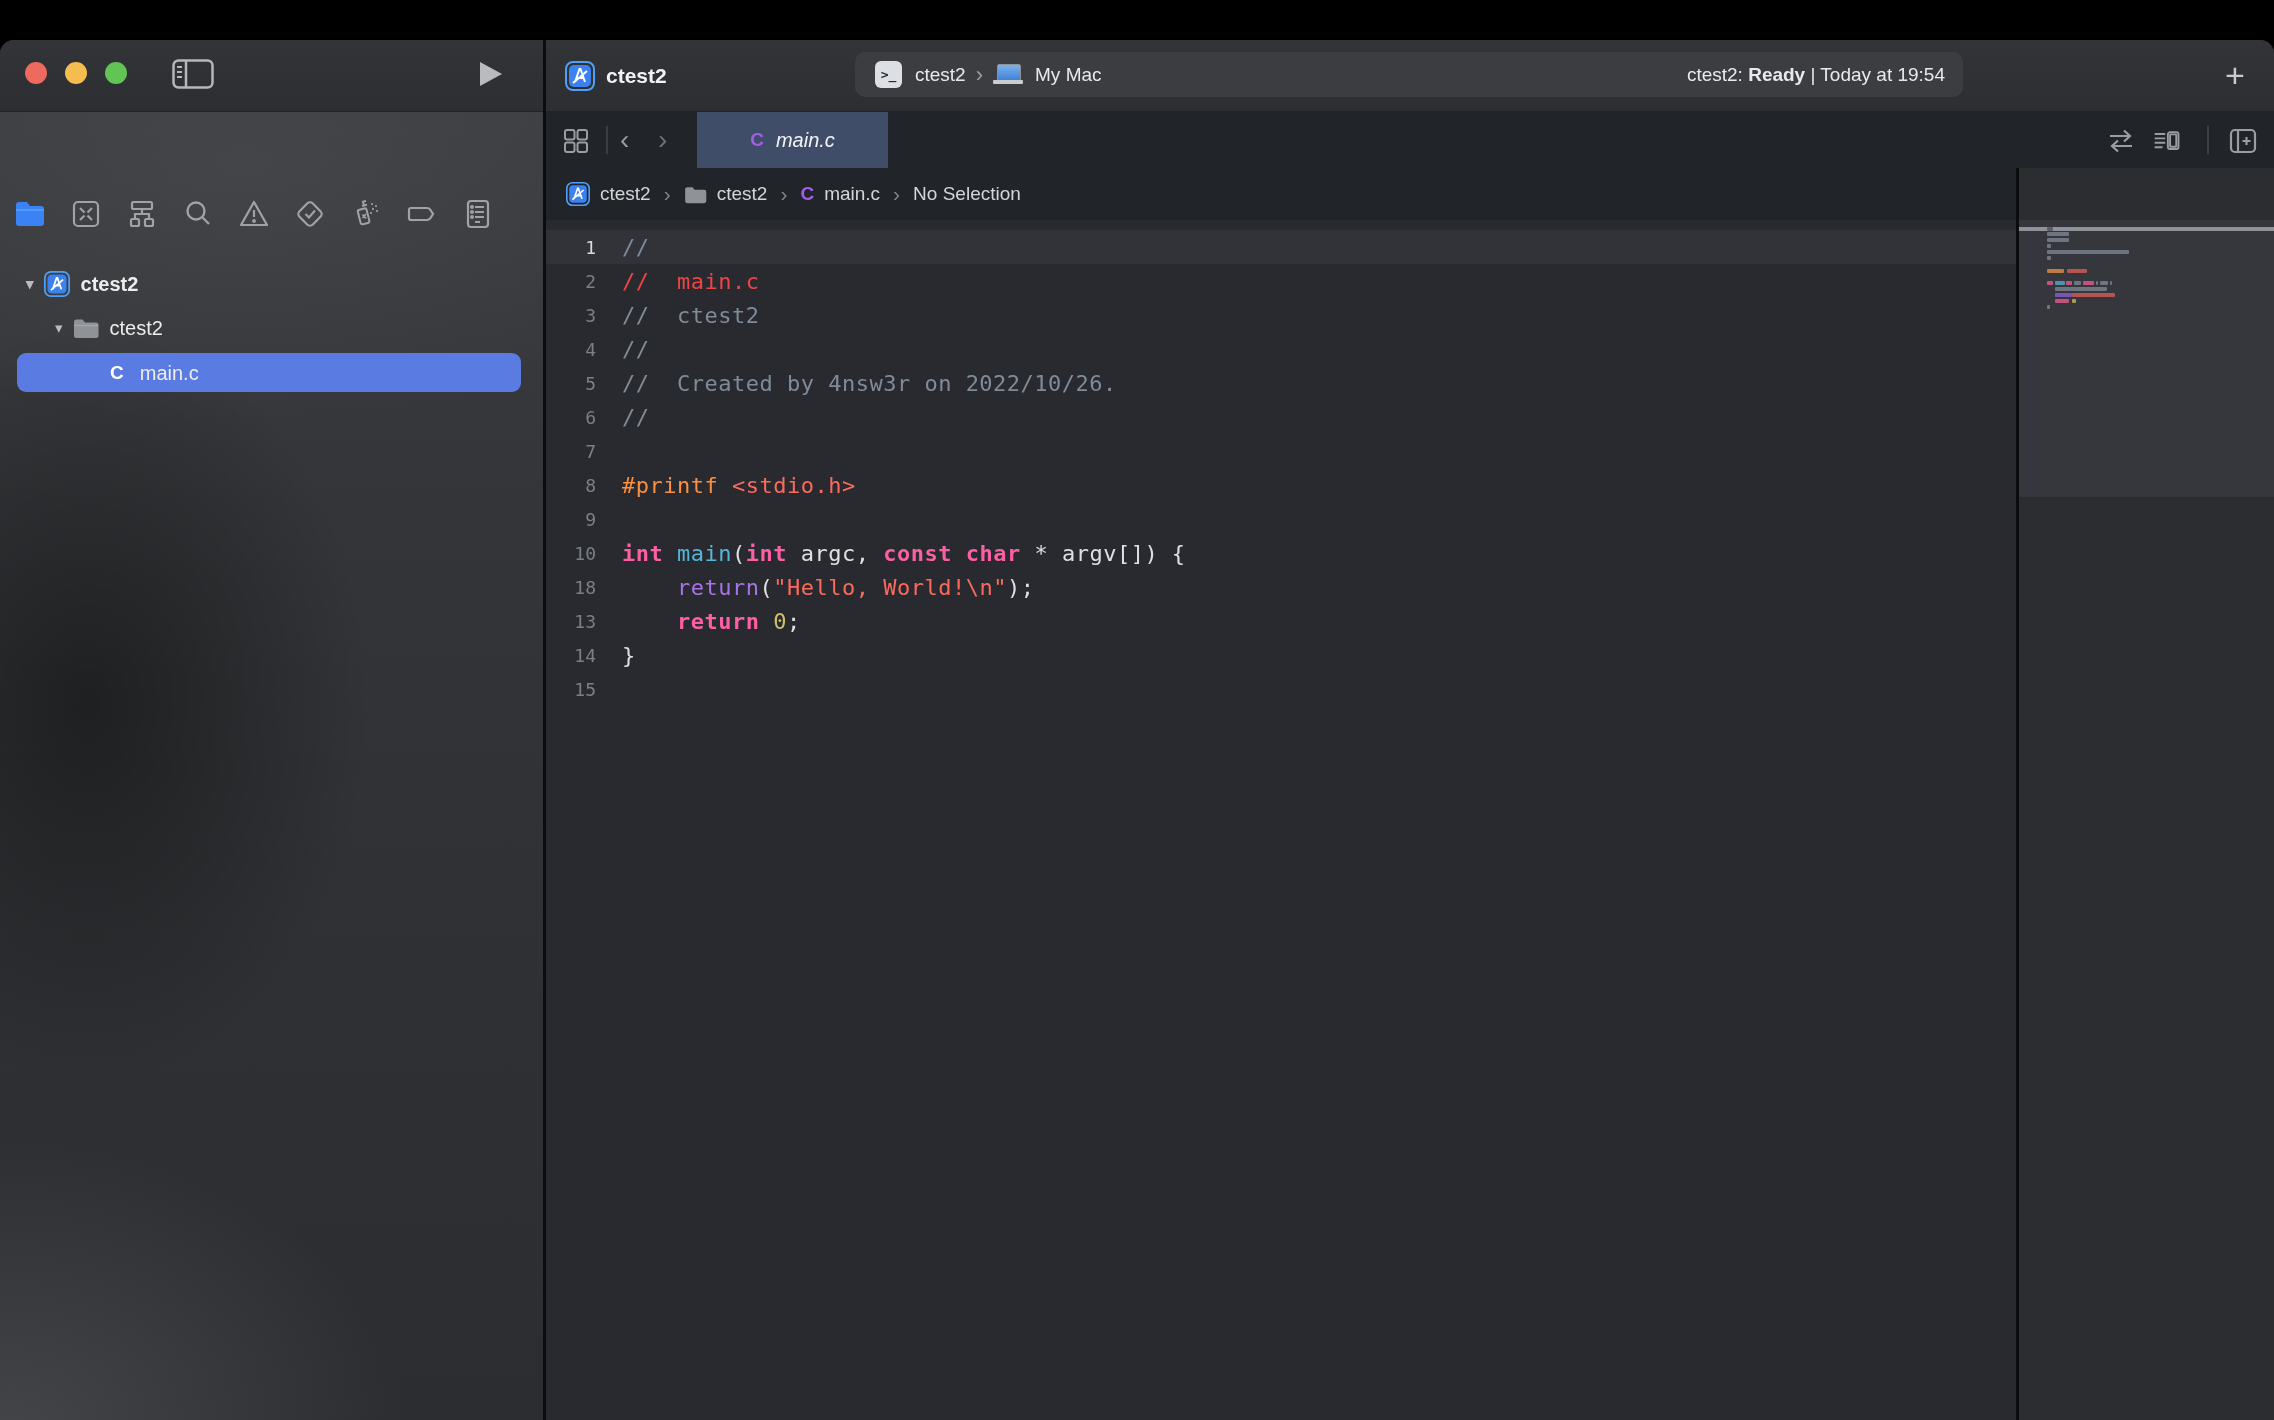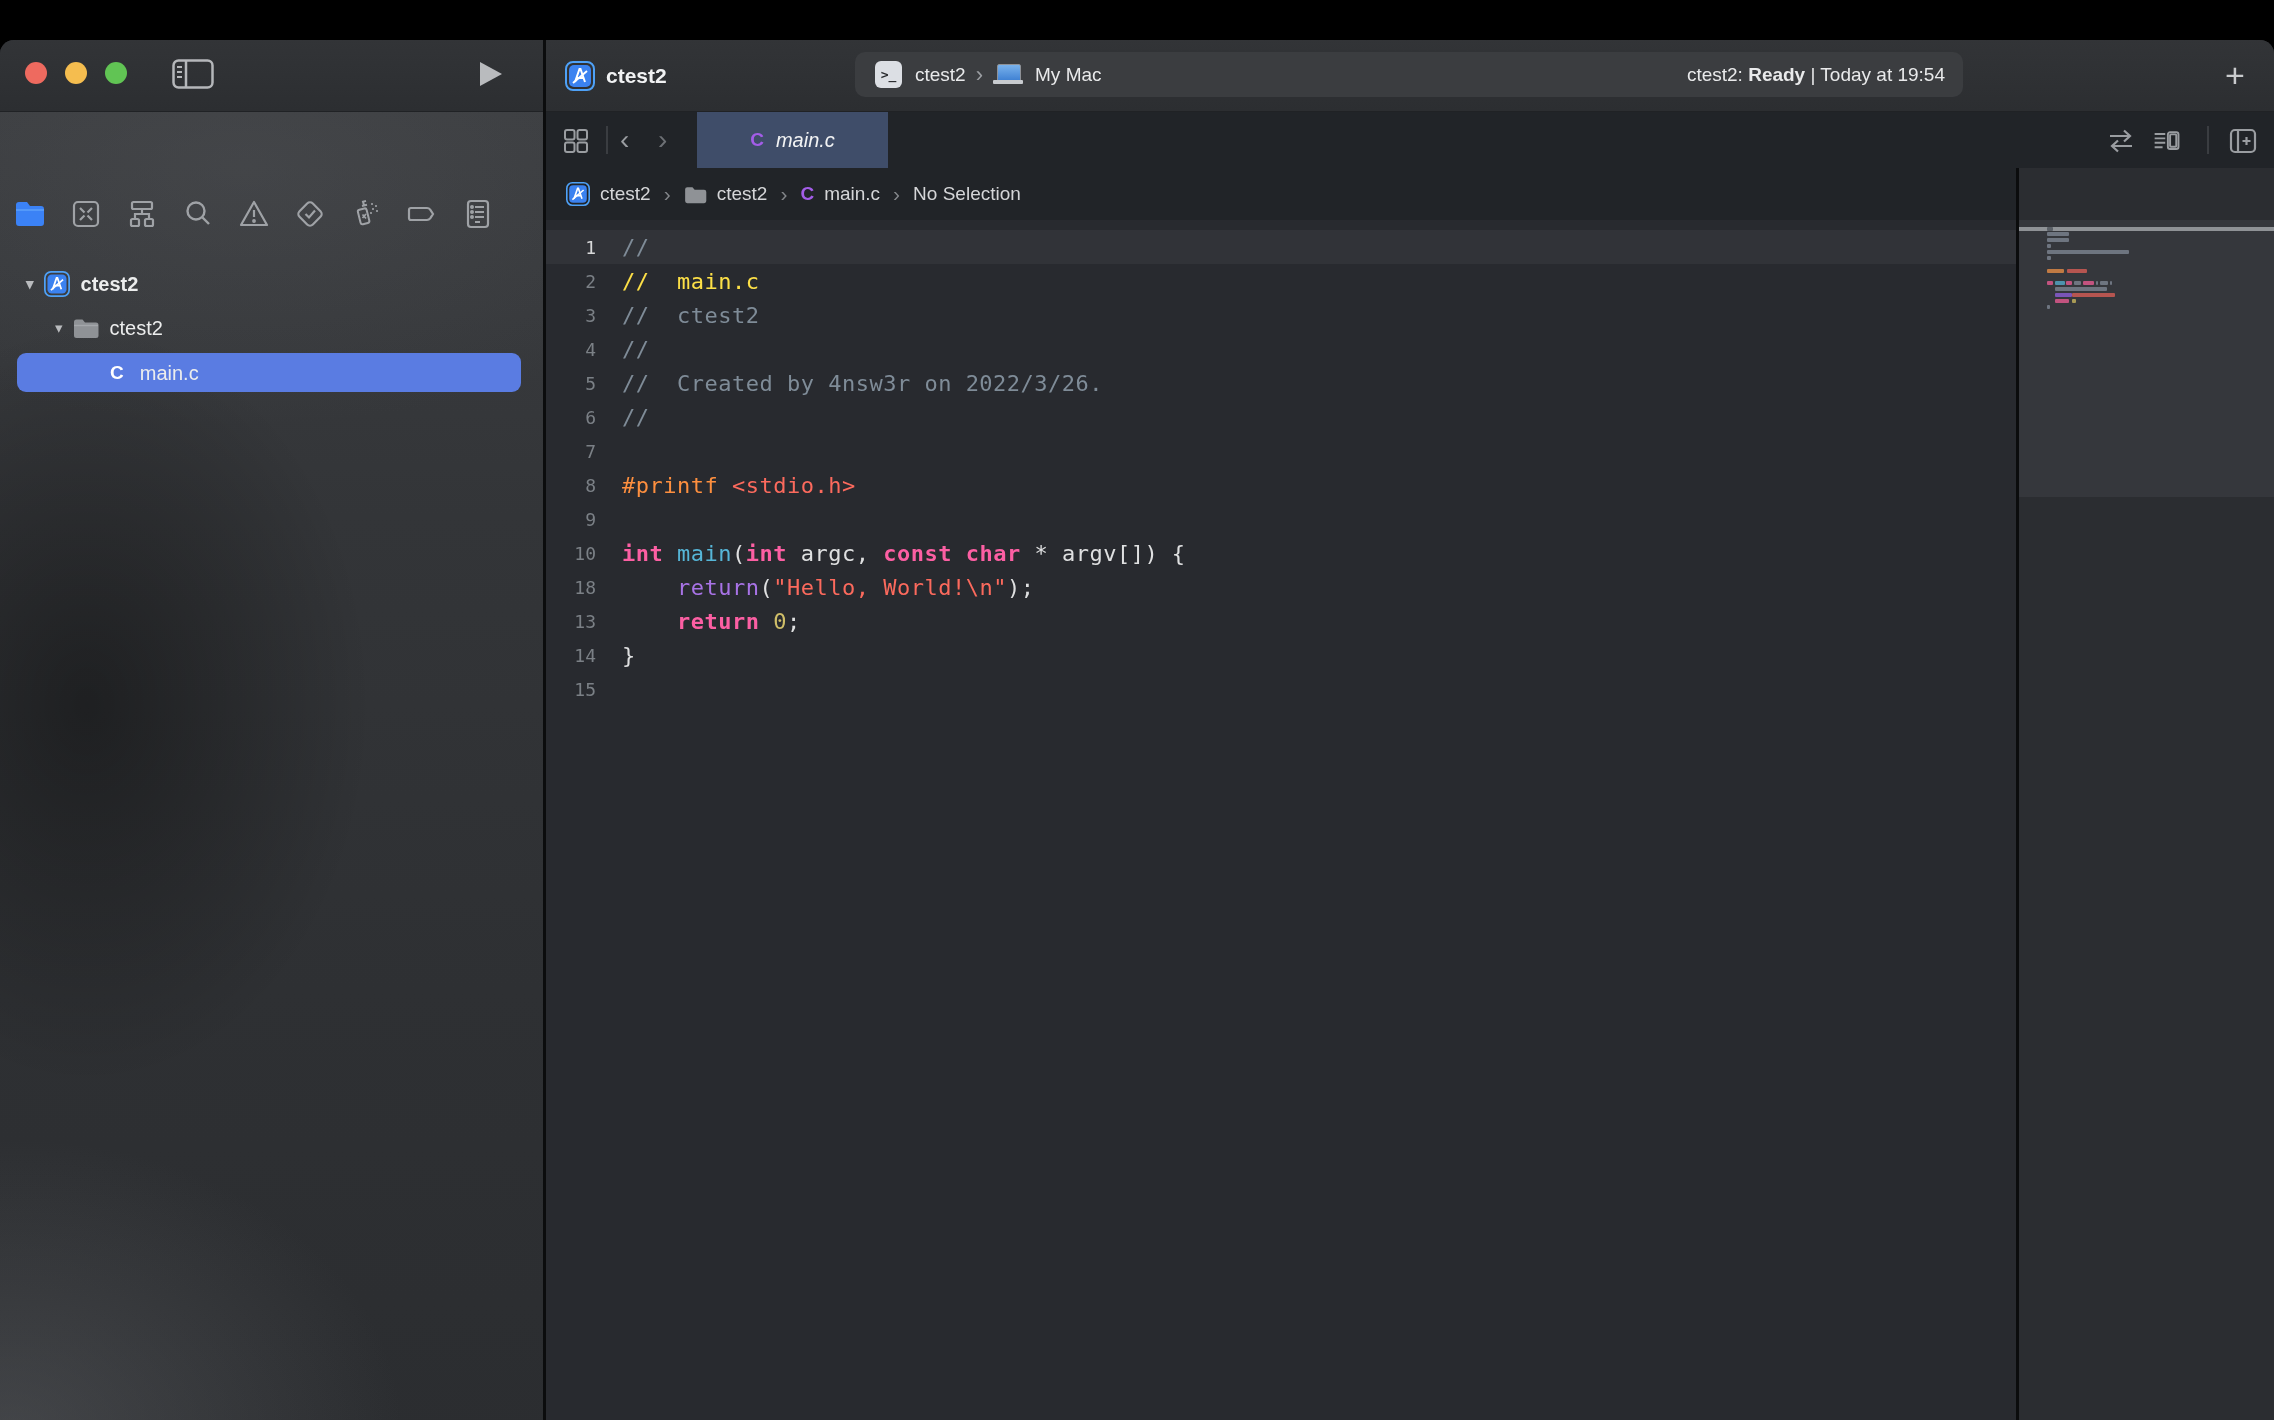--- a/index.html
+++ b/index.html
@@ -310,24 +310,24 @@
     <span class="sep">›</span>
     <span class="cfile">C</span>
     <span>main.c</span>
     <span class="sep">›</span>
     <span>No Selection</span>
   </div>
 
   <div id="code-area" class="abs">
     <div id="code-lines">
         <div class="code-row hl"><span class="ln">1</span><span class="ctext"><span style="color: rgb(127, 140, 152);">//</span></span></div>
-        <div class="code-row"><span class="ln">2</span><span class="ctext"><span style="color: #fde047;">//  main.c</span></span></div>
+        <div class="code-row"><span class="ln">2</span><span class="ctext"><span style="color: #ef4444;">//  main.c</span></span></div>
         <div class="code-row"><span class="ln">3</span><span class="ctext"><span style="color: rgb(127, 140, 152);">//  ctest2</span></span></div>
         <div class="code-row"><span class="ln">4</span><span class="ctext"><span style="color: rgb(127, 140, 152);">//</span></span></div>
-        <div class="code-row"><span class="ln">5</span><span class="ctext"><span style="color: rgb(127, 140, 152);">//  Created by 4nsw3r on 2022/3/26.</span></span></div>
+        <div class="code-row"><span class="ln">5</span><span class="ctext"><span style="color: rgb(127, 140, 152);">//  Created by 4nsw3r on 2022/10/26.</span></span></div>
         <div class="code-row"><span class="ln">6</span><span class="ctext"><span style="color: rgb(127, 140, 152);">//</span></span></div>
         <div class="code-row"><span class="ln">7</span><span class="ctext"></span></div>
         <div class="code-row"><span class="ln">8</span><span class="ctext"><span style="color: rgb(253, 143, 63);">#printf</span><span style="color: rgb(223, 224, 225);"> </span><span style="color: rgb(252, 106, 93);">&lt;stdio.h&gt;</span></span></div>
         <div class="code-row"><span class="ln">9</span><span class="ctext"></span></div>
         <div class="code-row"><span class="ln">10</span><span class="ctext"><span style="color: rgb(252, 95, 163); font-weight: bold;">int</span><span style="color: rgb(223, 224, 225);"> </span><span style="color: rgb(86, 182, 216);">main</span><span style="color: rgb(223, 224, 225);">(</span><span style="color: rgb(252, 95, 163); font-weight: bold;">int</span><span style="color: rgb(223, 224, 225);"> argc, </span><span style="color: rgb(252, 95, 163); font-weight: bold;">const</span><span style="color: rgb(223, 224, 225);"> </span><span style="color: rgb(252, 95, 163); font-weight: bold;">char</span><span style="color: rgb(223, 224, 225);"> * argv[]) {</span></span></div>
         <div class="code-row"><span class="ln">18</span><span class="ctext"><span style="color: rgb(223, 224, 225);">    </span><span style="color: rgb(168, 115, 230);">return</span><span style="color: rgb(223, 224, 225);">(</span><span style="color: rgb(252, 106, 93);">"Hello, World!\n"</span><span style="color: rgb(223, 224, 225);">);</span></span></div>
         <div class="code-row"><span class="ln">13</span><span class="ctext"><span style="color: rgb(223, 224, 225);">    </span><span style="color: rgb(252, 95, 163); font-weight: bold;">return</span><span style="color: rgb(223, 224, 225);"> </span><span style="color: rgb(208, 191, 105);">0</span><span style="color: rgb(223, 224, 225);">;</span></span></div>
         <div class="code-row"><span class="ln">14</span><span class="ctext"><span style="color: rgb(223, 224, 225);">}</span></span></div>
         <div class="code-row"><span class="ln">15</span><span class="ctext"></span></div>
       </div>

